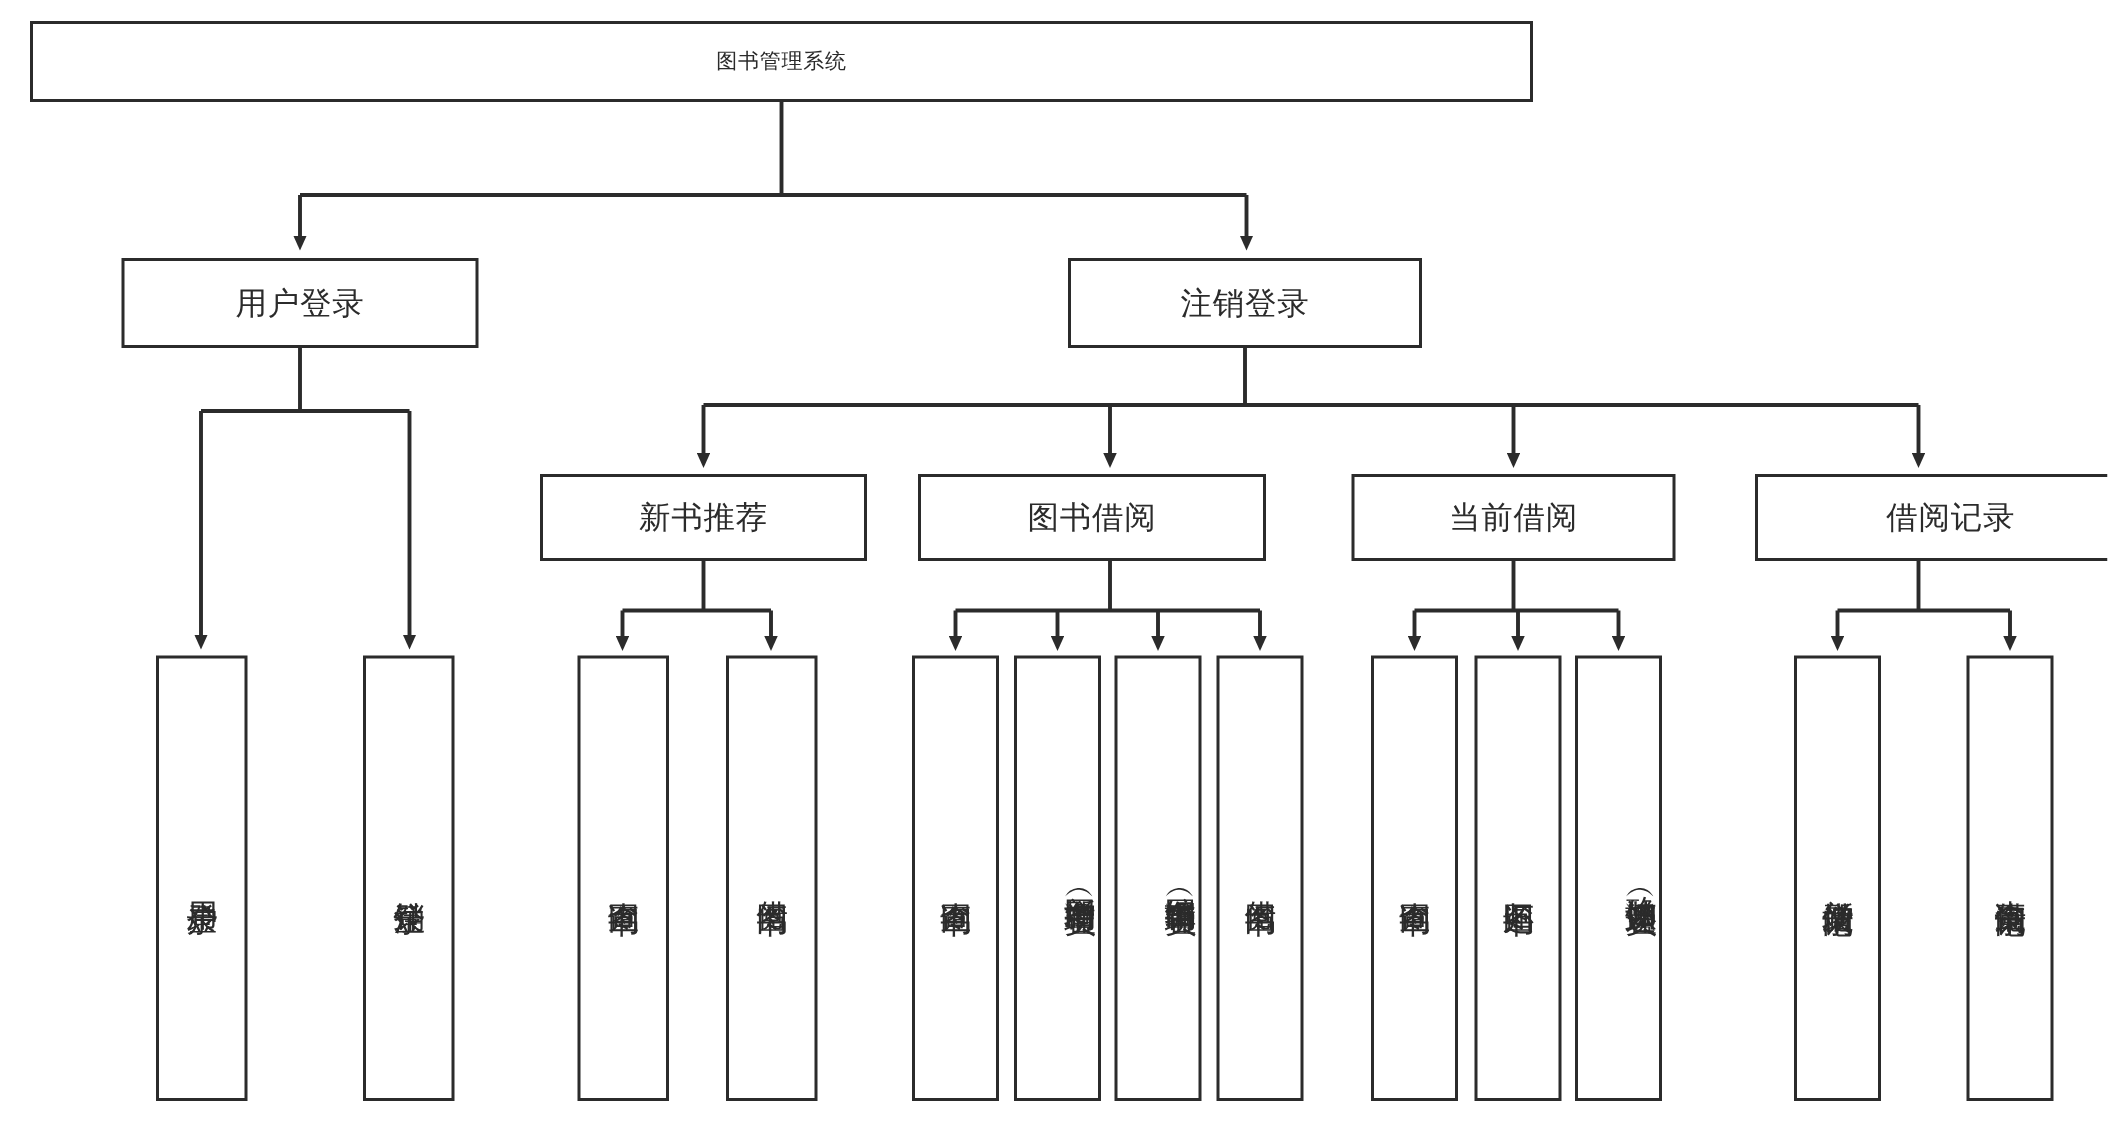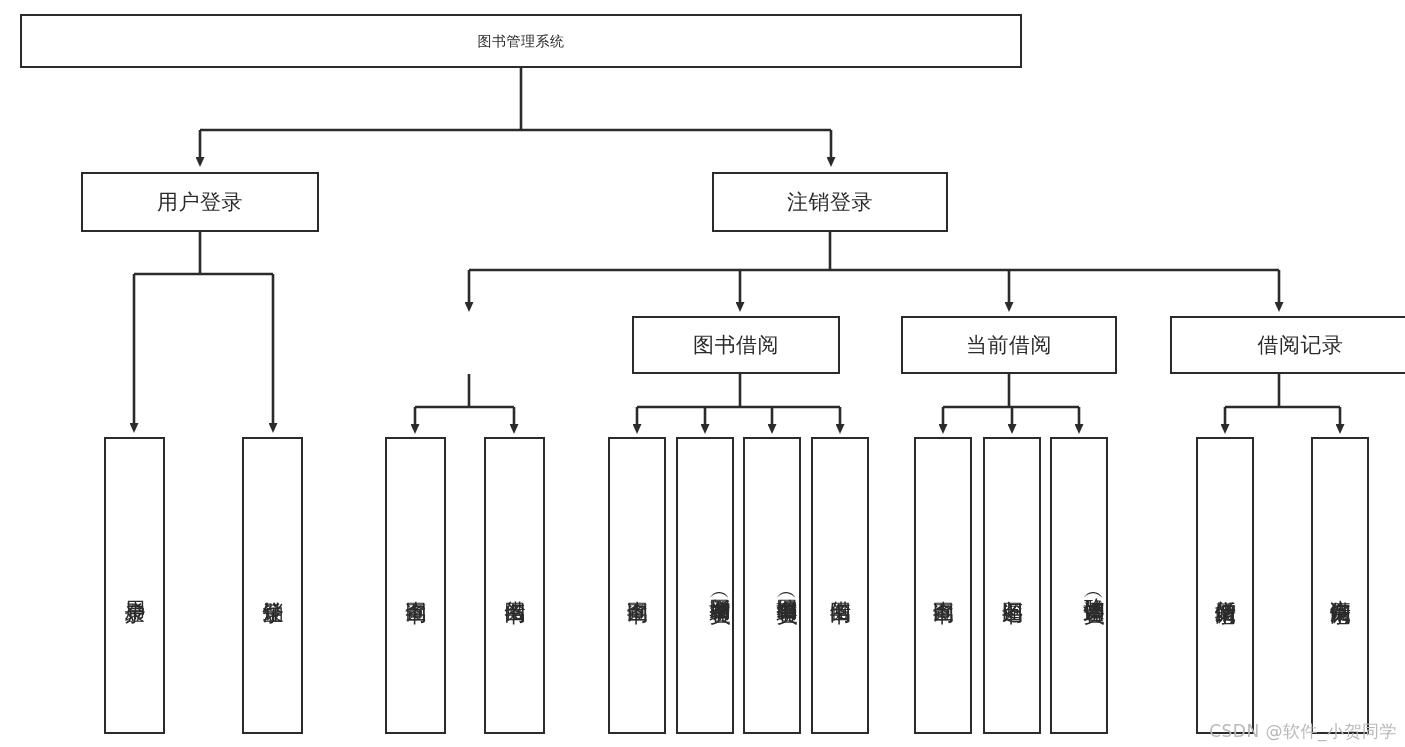--- a/index.html
+++ b/index.html
@@ -120,33 +120,33 @@
       <path d="M1225,407 L1225,425" marker-end="url(#arrowhead)"></path>
       <path d="M1340,407 L1340,425" marker-end="url(#arrowhead)"></path>
     </g>
   </svg>
 
   <div class="node horiz root" style="left: 20px; top: 14px; width: 1002px; height: 54px;">图书管理系统</div>
 
   <div class="node horiz" style="left: 81px; top: 172px; width: 238px; height: 60px;">用户登录</div>
   <div class="node horiz" style="left: 712px; top: 172px; width: 236px; height: 60px;">注销登录</div>
 
-  <div class="node horiz" style="left: 632px; top: 316px; width: 208px; height: 58px;">图书借阅</div>
+  <div class="node horiz" style="left: 360px; top: 316px; width: 218px; height: 58px;">新书推荐</div>
+  <div class="node horiz" style="left: 612px; top: 316px; width: 232px; height: 58px;">图书借阅</div>
   <div class="node horiz" style="left: 901px; top: 316px; width: 216px; height: 58px; text-align: right;">当前借阅</div>
   <div class="node horiz" style="left: 1170px; top: 316px; width: 261px; height: 58px;">借阅记录</div>
 
   <div class="node vert mid" style="left: 104px; top: 437px; width: 61px; height: 297px;">用户登录</div>
   <div class="node vert mid" style="left: 242px; top: 437px; width: 61px; height: 297px;">注销登录</div>
   <div class="node vert mid" style="left: 385px; top: 437px; width: 61px; height: 297px;">查询图书</div>
   <div class="node vert mid" style="left: 484px; top: 437px; width: 61px; height: 297px;">借阅图书</div>
   <div class="node vert mid" style="left: 608px; top: 437px; width: 58px; height: 297px;">查询图书</div>
   <div class="node vert" style="left: 676px; top: 437px; width: 58px; height: 297px;">新增图书（管理员）</div>
   <div class="node vert" style="left: 743px; top: 437px; width: 58px; height: 297px;">编辑图书（管理员）</div>
   <div class="node vert mid" style="left: 811px; top: 437px; width: 58px; height: 297px;">借阅图书</div>
   <div class="node vert mid" style="left: 914px; top: 437px; width: 58px; height: 297px;">查询图书</div>
   <div class="node vert mid" style="left: 983px; top: 437px; width: 58px; height: 297px;">归还图书</div>
   <div class="node vert" style="left: 1050px; top: 437px; width: 58px; height: 297px;">确认归还（管理员）</div>
   <div class="node vert mid" style="left: 1196px; top: 437px; width: 58px; height: 297px;">新增借阅记录</div>
   <div class="node vert mid" style="left: 1311px; top: 437px; width: 58px; height: 297px;">查询借阅记录</div>
 
-  <div id="watermark">CSDN @软件_小贺同学</div>
 
 </div>
 
 </body></html>

